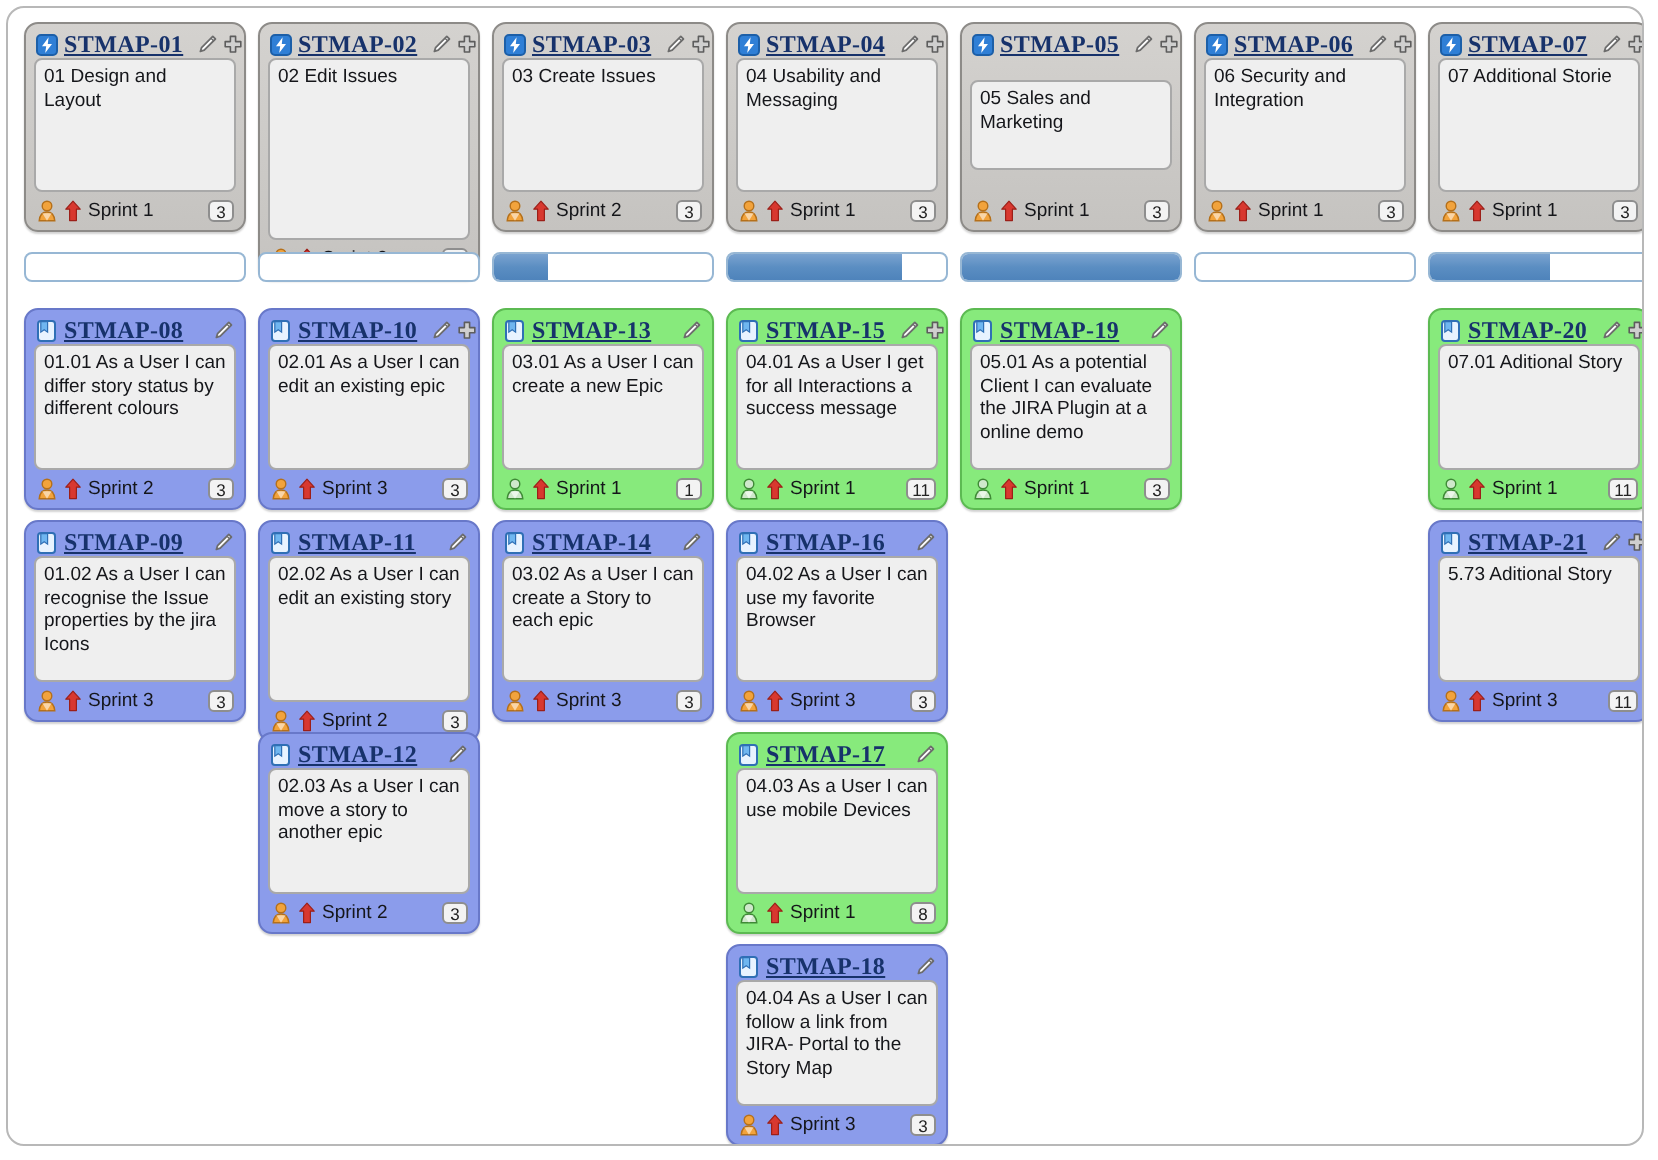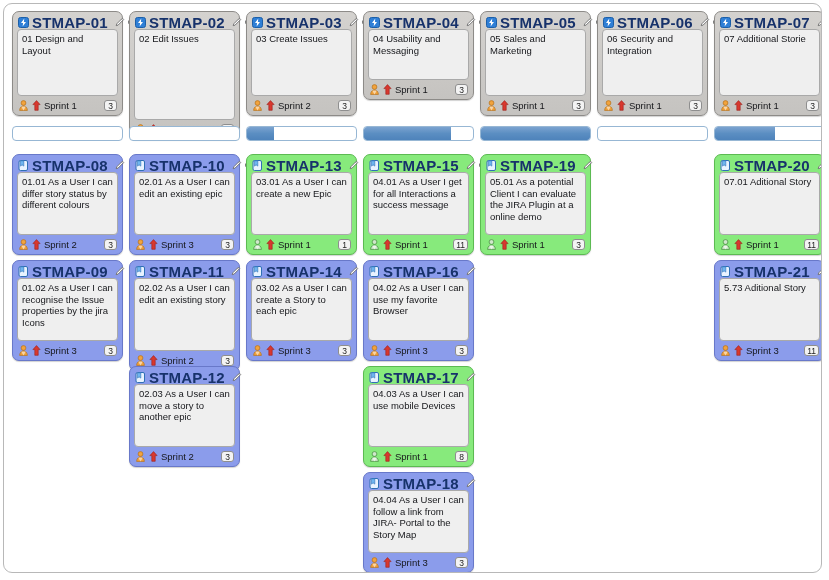--- a/index.html
+++ b/index.html
@@ -49,26 +49,27 @@
   }
 
   .card-head{
     height:14px;
     display:flex;align-items:center;
     gap:3px;
     padding:0 1px;
     flex:0 0 auto;
   }
   .key{
-    font-size:15px;
+    font-size:12px;
     font-weight:bold;
     color:#17326b;
     text-decoration:underline;
     letter-spacing:.2px;
     white-space:nowrap;
+    font-family:Liberation Serif, serif;
   }
   .head-spacer{flex:1 1 auto;}
   .head-actions{display:flex;align-items:center;gap:2px;}
 
   .card-body{
     background:#efefef;
     border:1px solid #a9a9a9;
     border-radius:4px;
     flex:1 1 auto;
     padding:3px 4px;
@@ -250,21 +251,21 @@
           <span class="ico">
             <svg width="9" height="11" viewBox="0 0 9 11">
               <path d="M4.5 0.6 L8.1 4.6 H6.2 V10.3 H2.8 V4.6 H0.9 z" fill="#d8382f" stroke="#9c1f18" stroke-width="0.6" stroke-linejoin="round"></path>
             </svg>
           </span>
           <span class="sprint-label">Sprint 2</span>
           <span class="foot-spacer"></span>
           <span class="count-badge">3</span>
         </div>
       </div>
-      <div class="card epic" style="left: 359px; top: 7px; height: 89px;">
+      <div class="card epic" style="left: 359px; top: 7px; height: 105px;">
         <div class="card-head">
           <span class="ico">
             <svg width="11" height="11" viewBox="0 0 11 11">
               <rect x="0.5" y="0.5" width="10" height="10" rx="2" fill="#2f7fd6" stroke="#1c5fa8"></rect>
               <path d="M6.3 1.6 L3 6.1 h2.1 L4.6 9.5 L8 5 H5.9 z" fill="#ffffff"></path>
             </svg>
           </span>
           <a class="key">STMAP-04</a>
           <span class="head-spacer"></span>
           <span class="head-actions">
@@ -293,21 +294,21 @@
           <span class="ico">
             <svg width="9" height="11" viewBox="0 0 9 11">
               <path d="M4.5 0.6 L8.1 4.6 H6.2 V10.3 H2.8 V4.6 H0.9 z" fill="#d8382f" stroke="#9c1f18" stroke-width="0.6" stroke-linejoin="round"></path>
             </svg>
           </span>
           <span class="sprint-label">Sprint 1</span>
           <span class="foot-spacer"></span>
           <span class="count-badge">3</span>
         </div>
       </div>
-      <div class="card epic" style="left: 476px; top: 7px; height: 105px;">
+      <div class="card epic" style="left: 476px; top: 7px; height: 105px; gap: 11px;">
         <div class="card-head">
           <span class="ico">
             <svg width="11" height="11" viewBox="0 0 11 11">
               <rect x="0.5" y="0.5" width="10" height="10" rx="2" fill="#2f7fd6" stroke="#1c5fa8"></rect>
               <path d="M6.3 1.6 L3 6.1 h2.1 L4.6 9.5 L8 5 H5.9 z" fill="#ffffff"></path>
             </svg>
           </span>
           <a class="key">STMAP-05</a>
           <span class="head-spacer"></span>
           <span class="head-actions">

